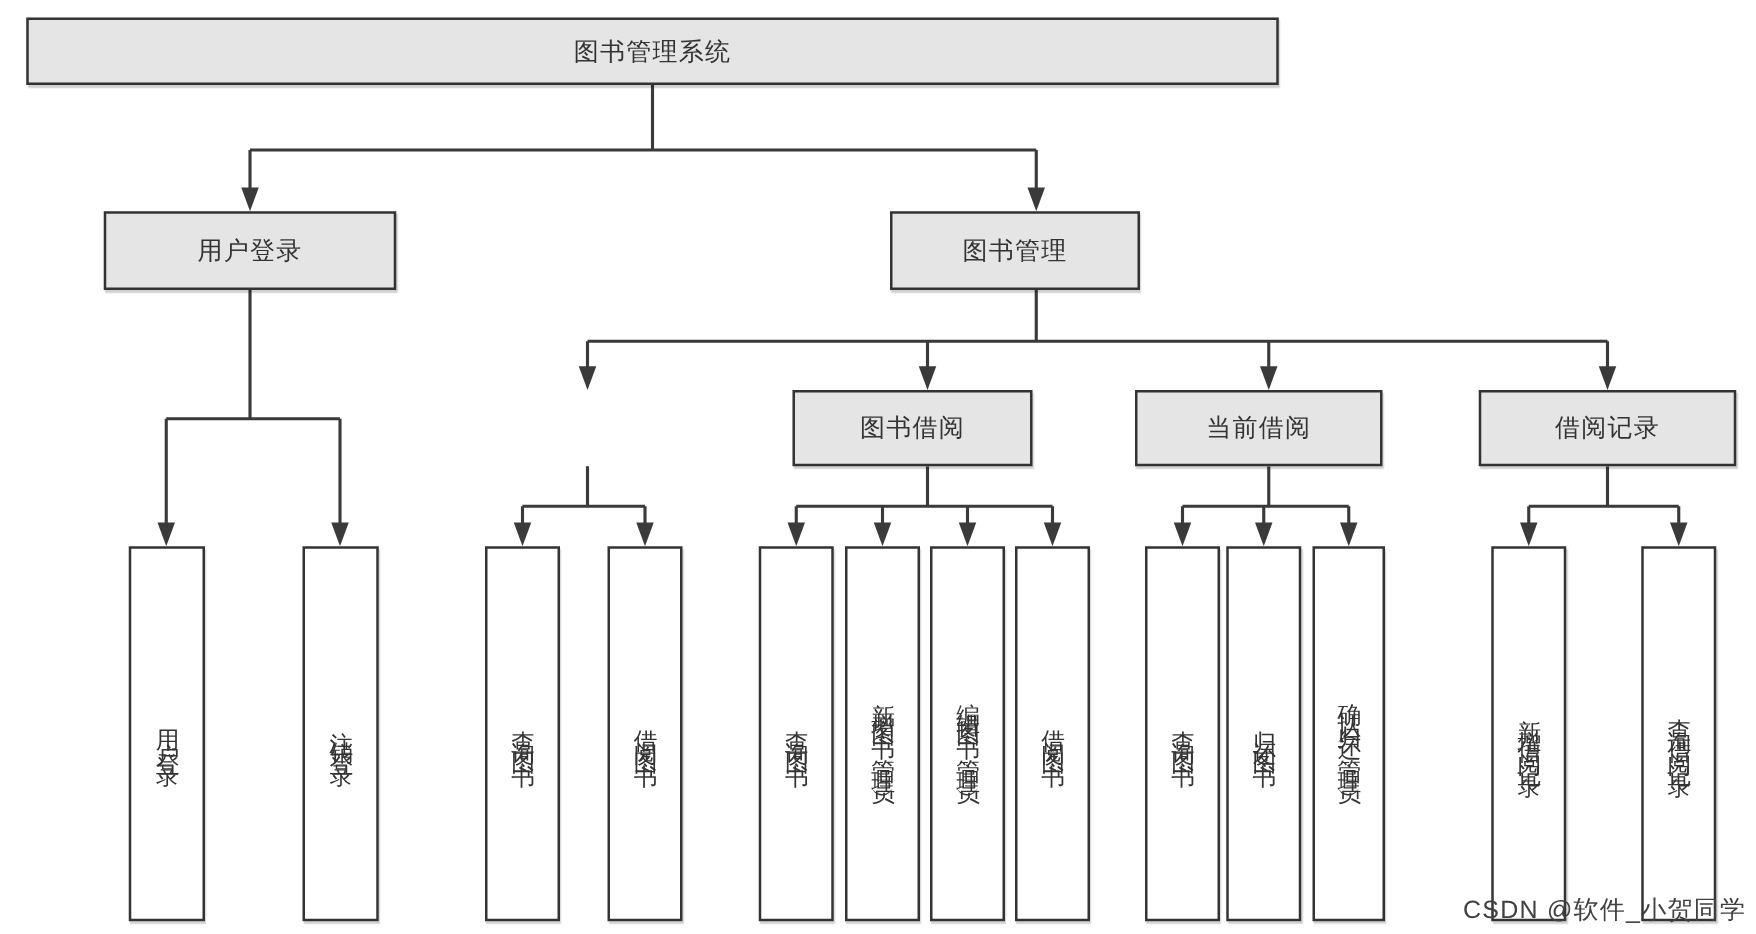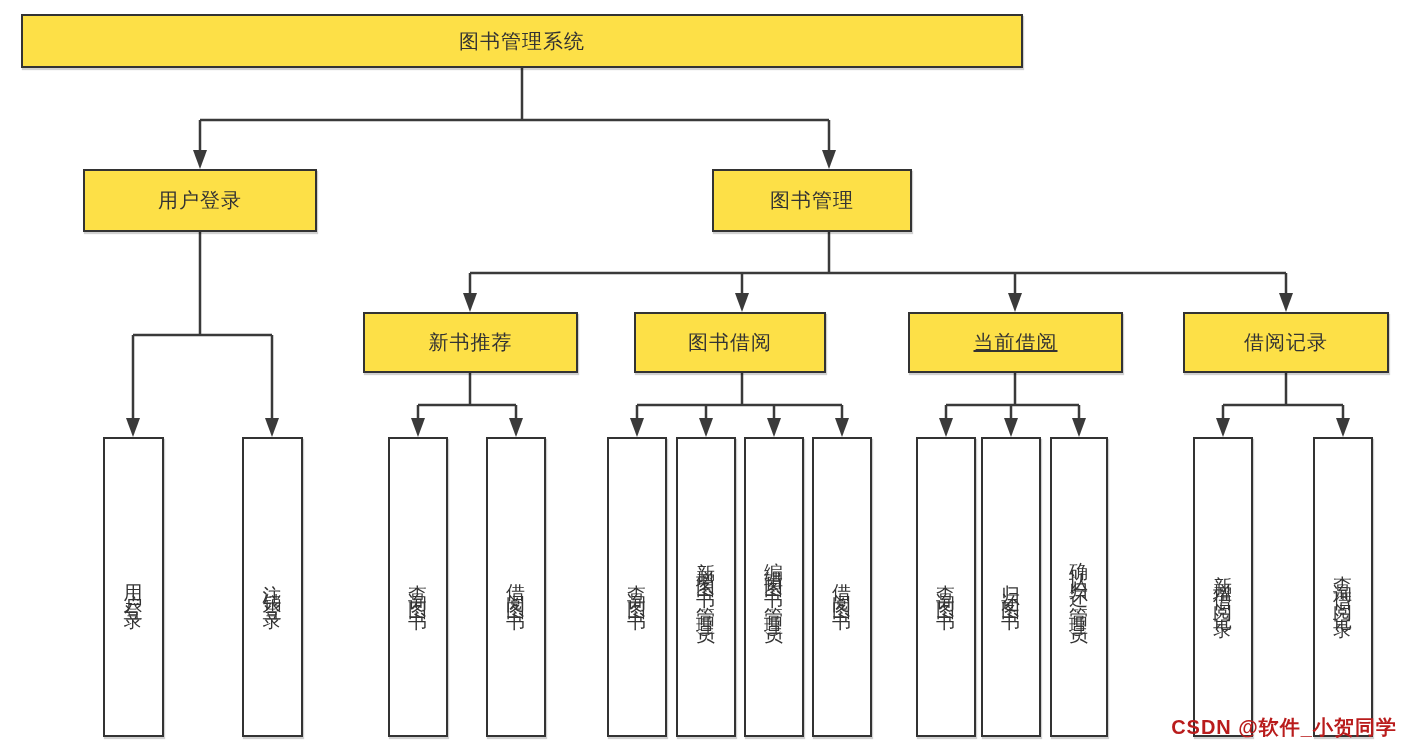--- a/index.html
+++ b/index.html
@@ -7,21 +7,21 @@
     position:relative;
     width:1405px;height:747px;
     background:#ffffff;
     font-family:"Liberation Sans","DejaVu Sans",sans-serif;
     color:#333333;
     overflow:hidden;
   }
   #wires{position:absolute;left:0;top:0;width:1405px;height:747px;}
   .box{
     position:absolute;
-    background:#fde047;
+    background:#e5e5e5;
     border:2px solid #333333;
     box-shadow:1px 2px 1px rgba(0,0,0,0.18);
     display:flex;align-items:center;justify-content:center;
     box-sizing:border-box;
     font-size:20px;
     letter-spacing:1px;
     white-space:nowrap;
   }
   .root{left:21px;top:14px;width:1002px;height:54px;}
   .lvl2a{left:83px;top:169px;width:234px;height:63px;}
@@ -41,24 +41,23 @@
     text-orientation:mixed;
     font-size:19px;
     letter-spacing:9px;
     line-height:1;
     color:#333333;
   }
   .watermark{
     position:absolute;
     right:8px;top:714px;
     font-size:20px;
-    color:#b91c1c;
+    color:#404040;
     letter-spacing:1px;
     white-space:nowrap;
-    font-weight:bold;
   }
 </style>
 </head>
 <body>
 
 <div id="stage">
 
   <svg id="wires" viewBox="0 0 1405 747">
     <path fill="none" stroke="#3a3a3a" stroke-width="2.5" d="
       M522 68 V120 M200 120 H829 M200 120 V154 M829 120 V154
@@ -95,27 +94,24 @@
     <span>图书管理系统</span>
   </div>
 
   <div class="box lvl2a">
     <span>用户登录</span>
   </div>
   <div class="box lvl2b">
     <span>图书管理</span>
   </div>
 
-  <div class="box lvl3" style="left:363px;width:215px;">
-    <span>新书推荐</span>
-  </div>
   <div class="box lvl3" style="left:634px;width:192px;">
     <span>图书借阅</span>
   </div>
-  <div class="box lvl3" style="left:908px;width:215px;text-decoration:underline;">
+  <div class="box lvl3" style="left:908px;width:198px;">
     <span>当前借阅</span>
   </div>
   <div class="box lvl3" style="left:1183px;width:206px;">
     <span>借阅记录</span>
   </div>
 
   <div class="leaf" style="left:103px;width:61px;">
     <span class="vtext">用户登录</span>
   </div>
   <div class="leaf" style="left:242px;width:61px;">

